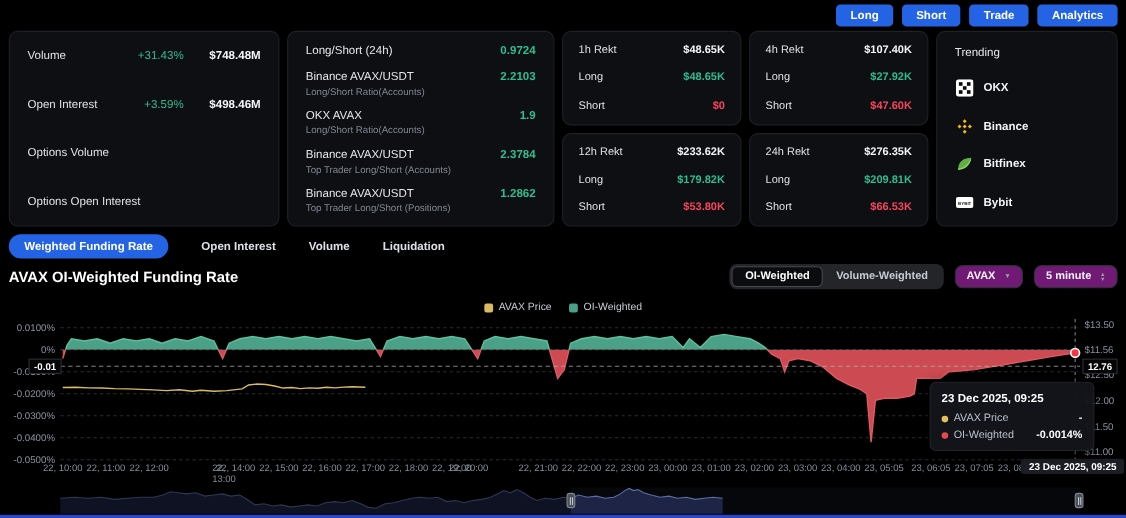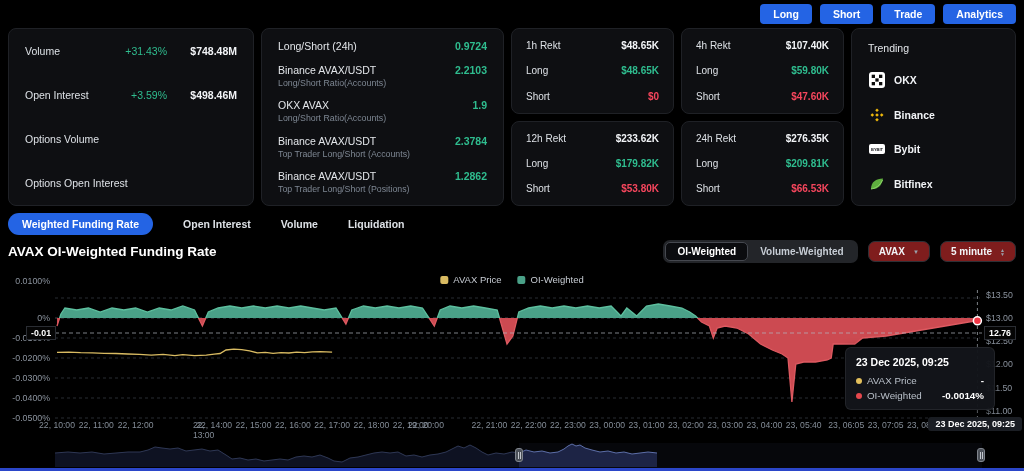--- a/index.html
+++ b/index.html
@@ -47,21 +47,21 @@
   .tabs { position:absolute; top:212px; left:8px; height:24px; display:flex; align-items:center; gap:30px; }
   .tab { font-size:10.5px; font-weight:bold; color:#dde1e6; cursor:pointer; }
   .tab.pill { background:#2464e4; color:#fff; border-radius:13px; padding:5px 14px; }
 
   
   .sec-title { position:absolute; top:244px; left:8px; font-size:13.5px; font-weight:bold; color:#fff; }
   .controls { position:absolute; top:240px; right:8px; display:flex; align-items:center; gap:10px; }
   .seg { display:flex; background:#232529; border-radius:7px; padding:2px; }
   .seg-btn { font-size:10px; font-weight:bold; color:#c6ccd4; padding:4px 12px; border-radius:5px; cursor:pointer; white-space:nowrap; }
   .seg-btn.active { background:#0b0c0f; color:#fff; border:1px solid #45484f; padding:3px 11px; }
-  .select { display:flex; align-items:center; gap:8px; background:#7f1d1d; border:1px solid #2d3036;
+  .select { display:flex; align-items:center; gap:8px; background:#701a75; border:1px solid #2d3036;
     border-radius:7px; padding:4px 10px; font-size:10px; font-weight:bold; color:#f2f4f7; cursor:pointer; }
   .caret { font-size:6px; color:#9aa1ab; }
   .spin { display:flex; flex-direction:column; line-height:4px; }
   .spin span { font-size:5px; color:#9aa1ab; }
 
   
   #chart-svg { position:absolute; top:0; left:0; width:1024px; height:471px; }
   .legend { position:absolute; top:274px; left:50%; transform:translateX(-50%); display:flex; gap:16px; z-index:3; }
   .leg-item { display:flex; align-items:center; gap:5px; cursor:pointer; }
   .leg-sw { width:8px; height:8px; border-radius:2px; }
@@ -240,21 +240,21 @@
     </div>
 
     <div class="col2">
       <div class="card rekt">
         <div class="krow">
             <span class="kl">4h Rekt</span>
             <span class="kv total">$107.40K</span>
           </div>
         <div class="krow">
             <span class="kl">Long</span>
-            <span class="kv long">$59.80K</span>
+            <span class="kv long">$27.92K</span>
           </div>
         <div class="krow">
             <span class="kl">Short</span>
             <span class="kv short">$47.60K</span>
           </div>
       </div>
       <div class="card rekt">
         <div class="krow">
             <span class="kl">24h Rekt</span>
             <span class="kv total">$276.35K</span>
@@ -297,34 +297,34 @@
                 <path d="M10.9 8 L12.7 6.2 L14.5 8 L12.7 9.8 Z"></path>
             <path d="M8 6.2 L9.8 8 L8 9.8 L6.2 8 Z"></path>
               </g>
             </svg>
         </span>
         <span class="tr-name">Binance</span>
       </div>
       <div class="tr-item">
         <span class="tr-ic">
           <svg width="16" height="16" viewBox="0 0 16 16">
+            <path d="M2 13 C2 6 7 2.5 14 2.5 C13 10 8 13.7 2 13 Z" fill="#5fae3f"></path>
+            <path d="M2 13 C6 12.5 11 10 13.5 4" stroke="#8fd46a" stroke-width="1" fill="none"></path>
+            </svg>
+        </span>
+        <span class="tr-name">Bitfinex</span>
+      </div>
+      <div class="tr-item">
+        <span class="tr-ic">
+          <svg width="16" height="16" viewBox="0 0 16 16">
               <rect x="0" y="3" width="16" height="10" rx="2" fill="#fff"></rect>
             <text x="8" y="10.4" font-size="4" font-weight="bold" text-anchor="middle" fill="#15161a" font-family="Liberation Sans, sans-serif">BYBIT</text>
             </svg>
         </span>
         <span class="tr-name">Bybit</span>
-      </div>
-      <div class="tr-item">
-        <span class="tr-ic">
-          <svg width="16" height="16" viewBox="0 0 16 16">
-            <path d="M2 13 C2 6 7 2.5 14 2.5 C13 10 8 13.7 2 13 Z" fill="#5fae3f"></path>
-            <path d="M2 13 C6 12.5 11 10 13.5 4" stroke="#8fd46a" stroke-width="1" fill="none"></path>
-            </svg>
-        </span>
-        <span class="tr-name">Bitfinex</span>
       </div>
     </div>
   </div>
 
   <div class="tabs">
     <span class="tab pill">Weighted Funding Rate</span>
     <span class="tab">Open Interest</span>
     <span class="tab">Volume</span>
     <span class="tab">Liquidation</span>
   </div>
@@ -353,31 +353,31 @@
       <span class="leg-sw" style="background:#d9bb62"></span>
       <span class="leg-txt">AVAX Price</span>
     </span>
     <span class="leg-item">
       <span class="leg-sw" style="background:#4aa188"></span>
       <span class="leg-txt">OI-Weighted</span>
     </span>
   </div>
 
   <div class="axis" id="yl">
-      <div class="ytick yl" style="top: 276px;">0.0100%</div>
+      <div class="ytick yl" style="top: 293px;">0.0100%</div>
       <div class="ytick yl" style="top: 313px;">0%</div>
       <div class="ytick yl" style="top: 333px;">-0.0100%</div>
       <div class="ytick yl" style="top: 353px;">-0.0200%</div>
       <div class="ytick yl" style="top: 373px;">-0.0300%</div>
       <div class="ytick yl" style="top: 393px;">-0.0400%</div>
       <div class="ytick yl" style="top: 413px;">-0.0500%</div>
     </div>
   <div class="axis" id="yr">
       <div class="ytick yr" style="top: 289.8px;">$13.50</div>
-      <div class="ytick yr" style="top: 313px;">$13.00</div>
+      <div class="ytick yr" style="top: 313px;">$11.56</div>
       <div class="ytick yr" style="top: 336.2px;">$12.50</div>
       <div class="ytick yr" style="top: 359.4px;">$12.00</div>
       <div class="ytick yr" style="top: 382.6px;">$11.50</div>
       <div class="ytick yr" style="top: 405.8px;">$11.00</div>
     </div>
   <div class="axis" id="xa">
       <div class="xtick" style="left: 27px;">22, 10:00</div>
       <div class="xtick" style="left: 66.3px;">22, 11:00</div>
       <div class="xtick" style="left: 105.6px;">22, 12:00</div>
       <div class="xtick" style="left: 144.9px; padding-left: 48px;">22, 13:00</div>
@@ -389,21 +389,21 @@
       <div class="xtick" style="left: 380.7px;">22, 19:00</div>
       <div class="xtick" style="left: 396px;">22, 20:00</div>
       <div class="xtick" style="left: 459.3px;">22, 21:00</div>
       <div class="xtick" style="left: 498.6px;">22, 22:00</div>
       <div class="xtick" style="left: 537.9px;">22, 23:00</div>
       <div class="xtick" style="left: 577.2px;">23, 00:00</div>
       <div class="xtick" style="left: 616.5px;">23, 01:00</div>
       <div class="xtick" style="left: 655.8px;">23, 02:00</div>
       <div class="xtick" style="left: 695.1px;">23, 03:00</div>
       <div class="xtick" style="left: 734.4px;">23, 04:00</div>
-      <div class="xtick" style="left: 773.7px;">23, 05:40</div>
+      <div class="xtick" style="left: 773.7px;">23, 05:05</div>
       <div class="xtick" style="left: 816.262px;">23, 06:05</div>
       <div class="xtick" style="left: 855.562px;">23, 07:05</div>
       <div class="xtick" style="left: 894.862px;">23, 08:05</div>
     </div>
 
   <div class="ch-label" style="top:326px; left:26px;">-0.01</div>
   <div class="ch-label" style="top:326px; left:984px;">12.76</div>
   <div class="ch-xlabel">23 Dec 2025, 09:25</div>
 
   <div class="tooltip">

